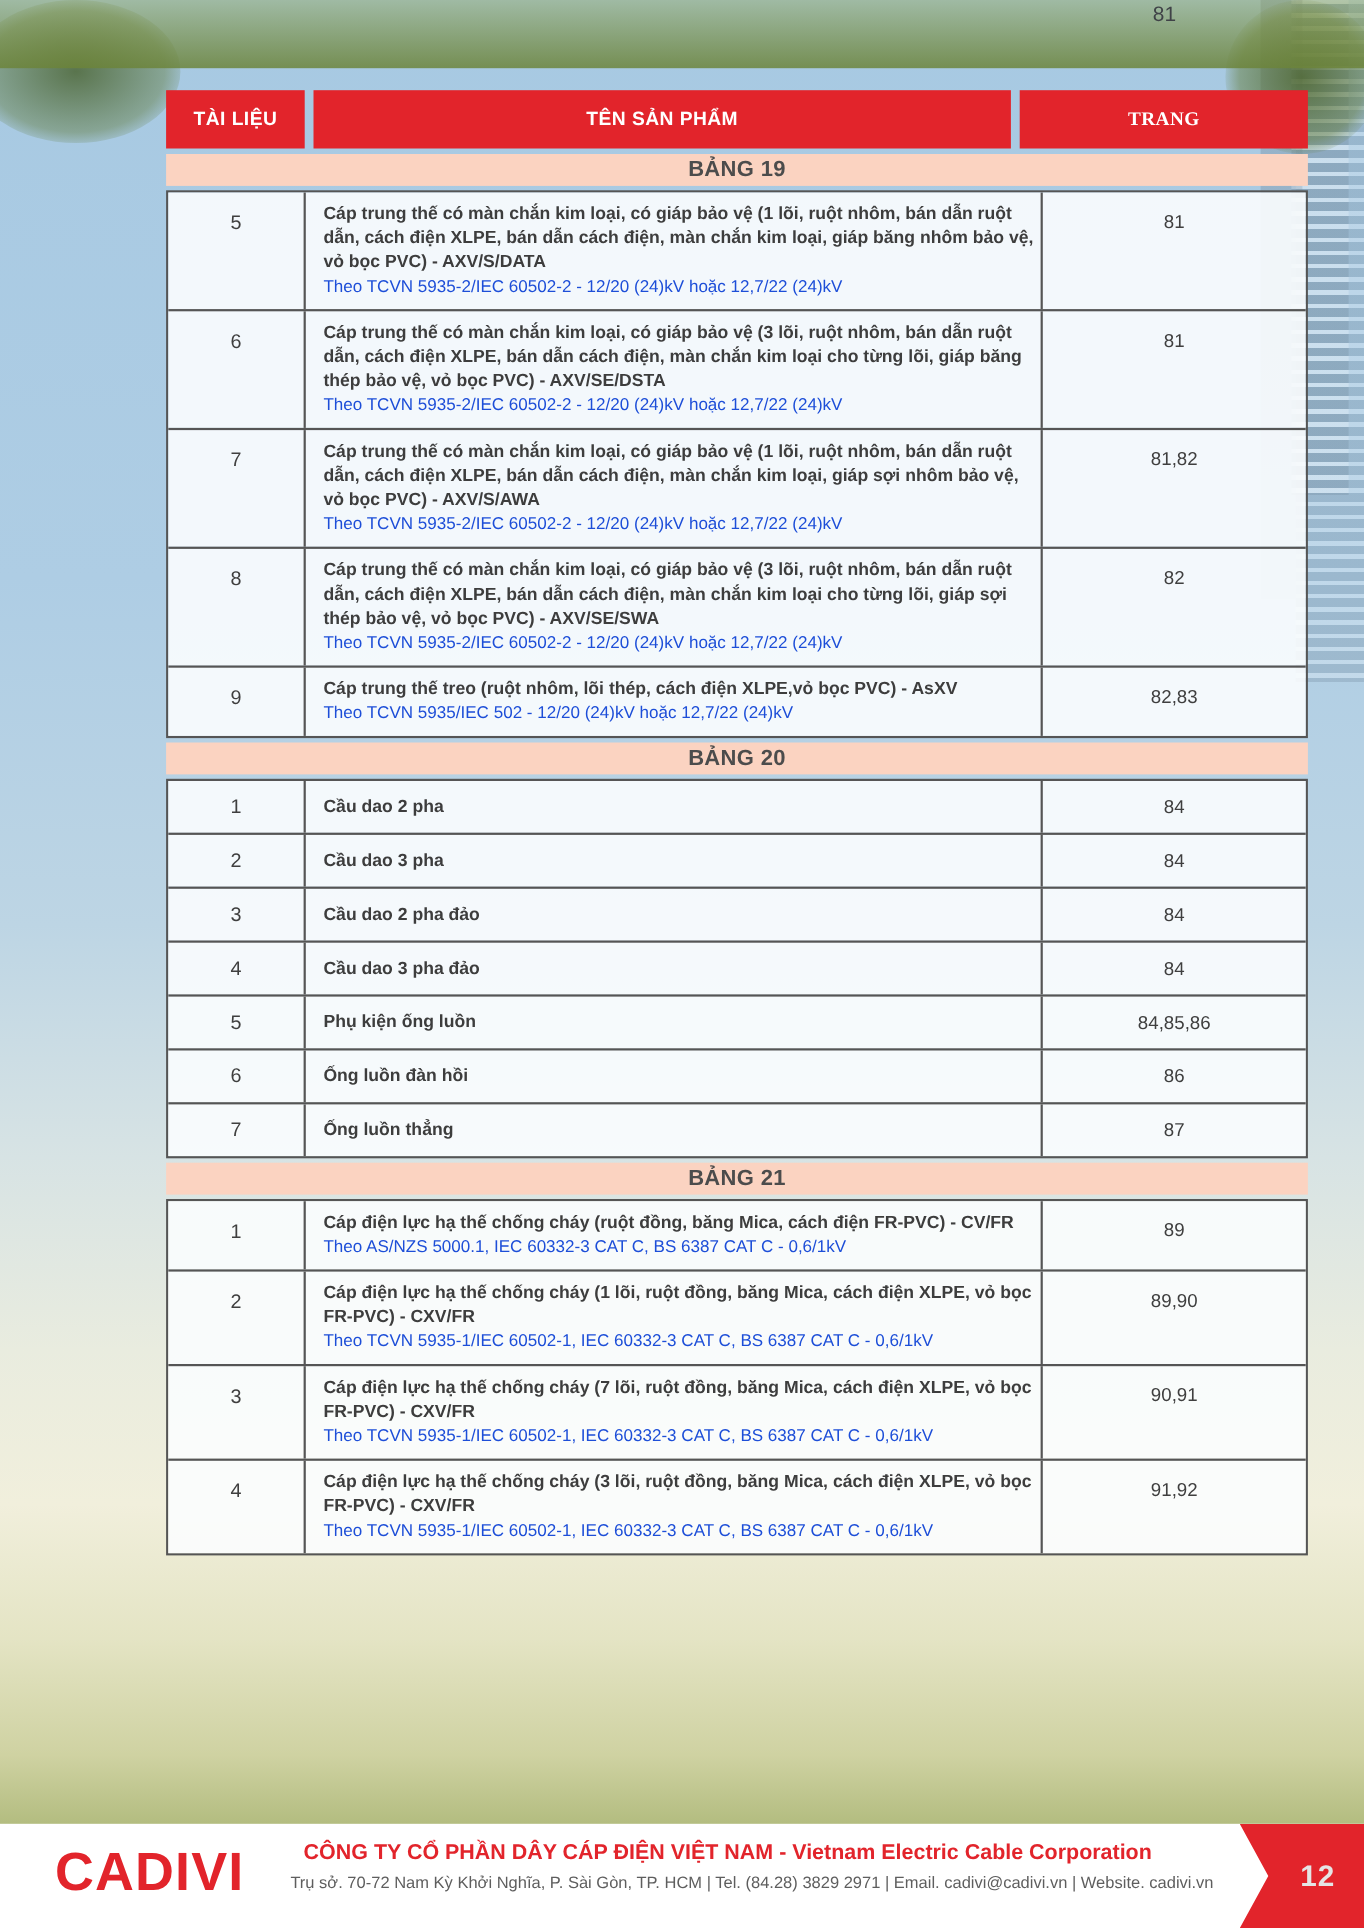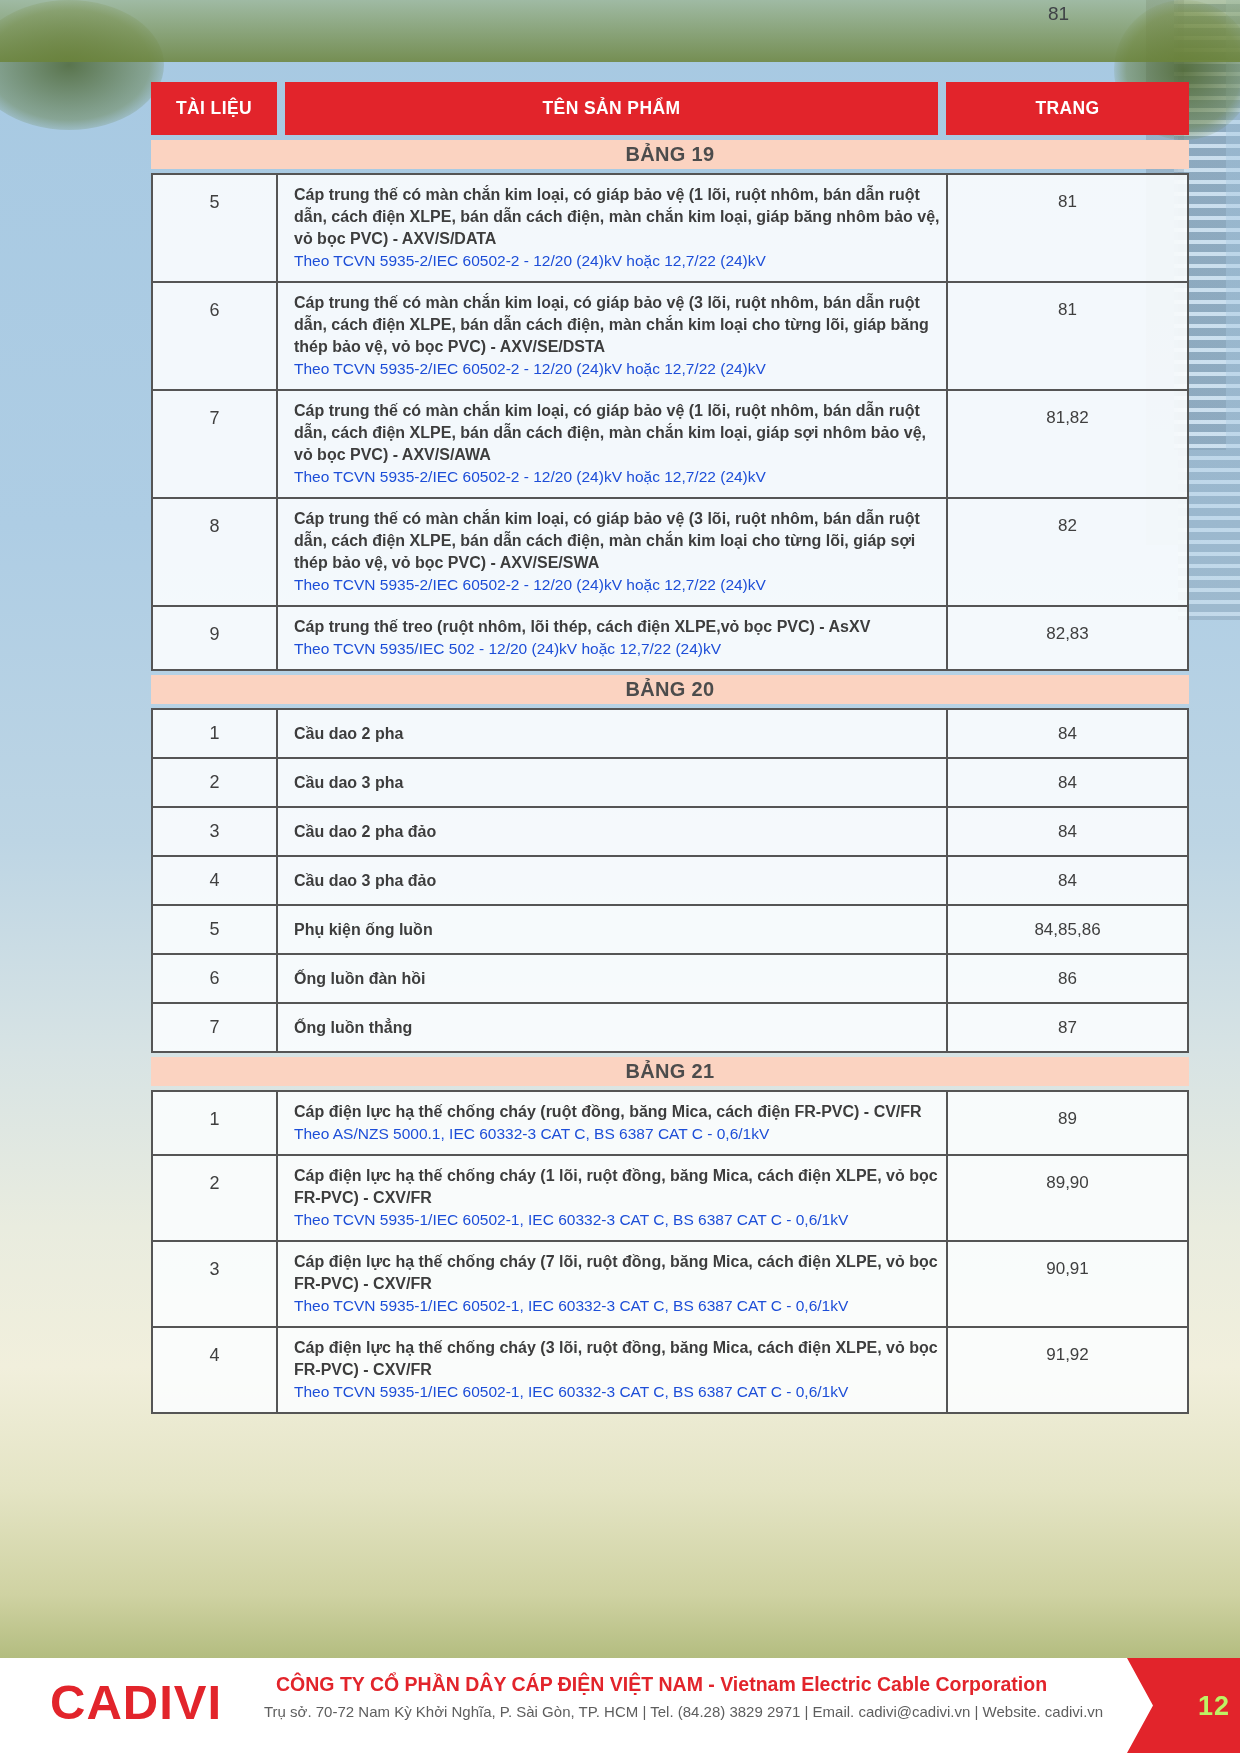--- a/index.html
+++ b/index.html
@@ -26,21 +26,21 @@
   
   .top-page-num { position:absolute; left:1048px; top:3px; font-size:19px; color:#3f4247; }
 
   
   .toc-table { position:absolute; left:110px; top:82px; width:1038px;margin-left:41px; }
   .thead { display:flex; gap:8px; height:53px; margin-bottom:5px; }
   .th { background:#e2242b; color:#ffffff; font-weight:bold; font-size:17.5px; letter-spacing:.4px;
         display:flex; align-items:center; justify-content:center; }
   .th-doc { width:126px; }
   .th-name { flex:1; }
-  .th-page { width:243px; }
+  .th-page { width:262px;font-family:Liberation Serif, serif; }
 
   .band { height:29px; margin:4px 0; background:#fbd3c1; color:#4c4c4c;
           display:flex; align-items:center; justify-content:center;
           font-weight:bold; font-size:20px; letter-spacing:.3px; }
 
   .rows { border:2px solid #555555; }
   .row { display:flex; background:rgba(251,253,254,0.90); }
   .row + .row { border-top:2px solid #555555; }
   .cell { box-sizing:border-box; }
   .c-no { width:125px; border-right:2px solid #555555; display:flex; justify-content:center;
@@ -59,22 +59,22 @@
 
   
   .footer { position:absolute; left:0; right:0; bottom:0; height:95px; background:#ffffff; }
   .logo { position:absolute; left:50px; top:16px; font-size:49px; font-weight:900;
           color:#e2242b; letter-spacing:1px; }
   .footer-text { position:absolute; left:264px; top:15px; }
   .company { color:#e2242b; font-weight:bold; font-size:19.5px;margin-left:12px; }
   .address { color:#5e5e5e; font-size:15px; margin-top:7px; }
   .page-flag { position:absolute; right:0; top:0; bottom:0; width:113px; background:#e2242b;
                clip-path:polygon(0 0, 100% 0, 100% 100%, 0 100%, 23% 50%); }
-  .flag-num { position:absolute; right:10px; top:50%; transform:translateY(-50%);
-              color:#bef264; font-weight:bold; font-size:27px; letter-spacing:1px; }
+  .flag-num { position:absolute; right:26px; top:50%; transform:translateY(-50%);
+              color:#e5e5e5; font-weight:bold; font-size:27px; letter-spacing:1px; }
 </style>
 </head>
 <body>
 
 <div class="page">
 
   <div>
     <div class="bg-sky"></div>
     <div class="bldg b1 windows"></div>
     <div class="bldg b2"></div>

